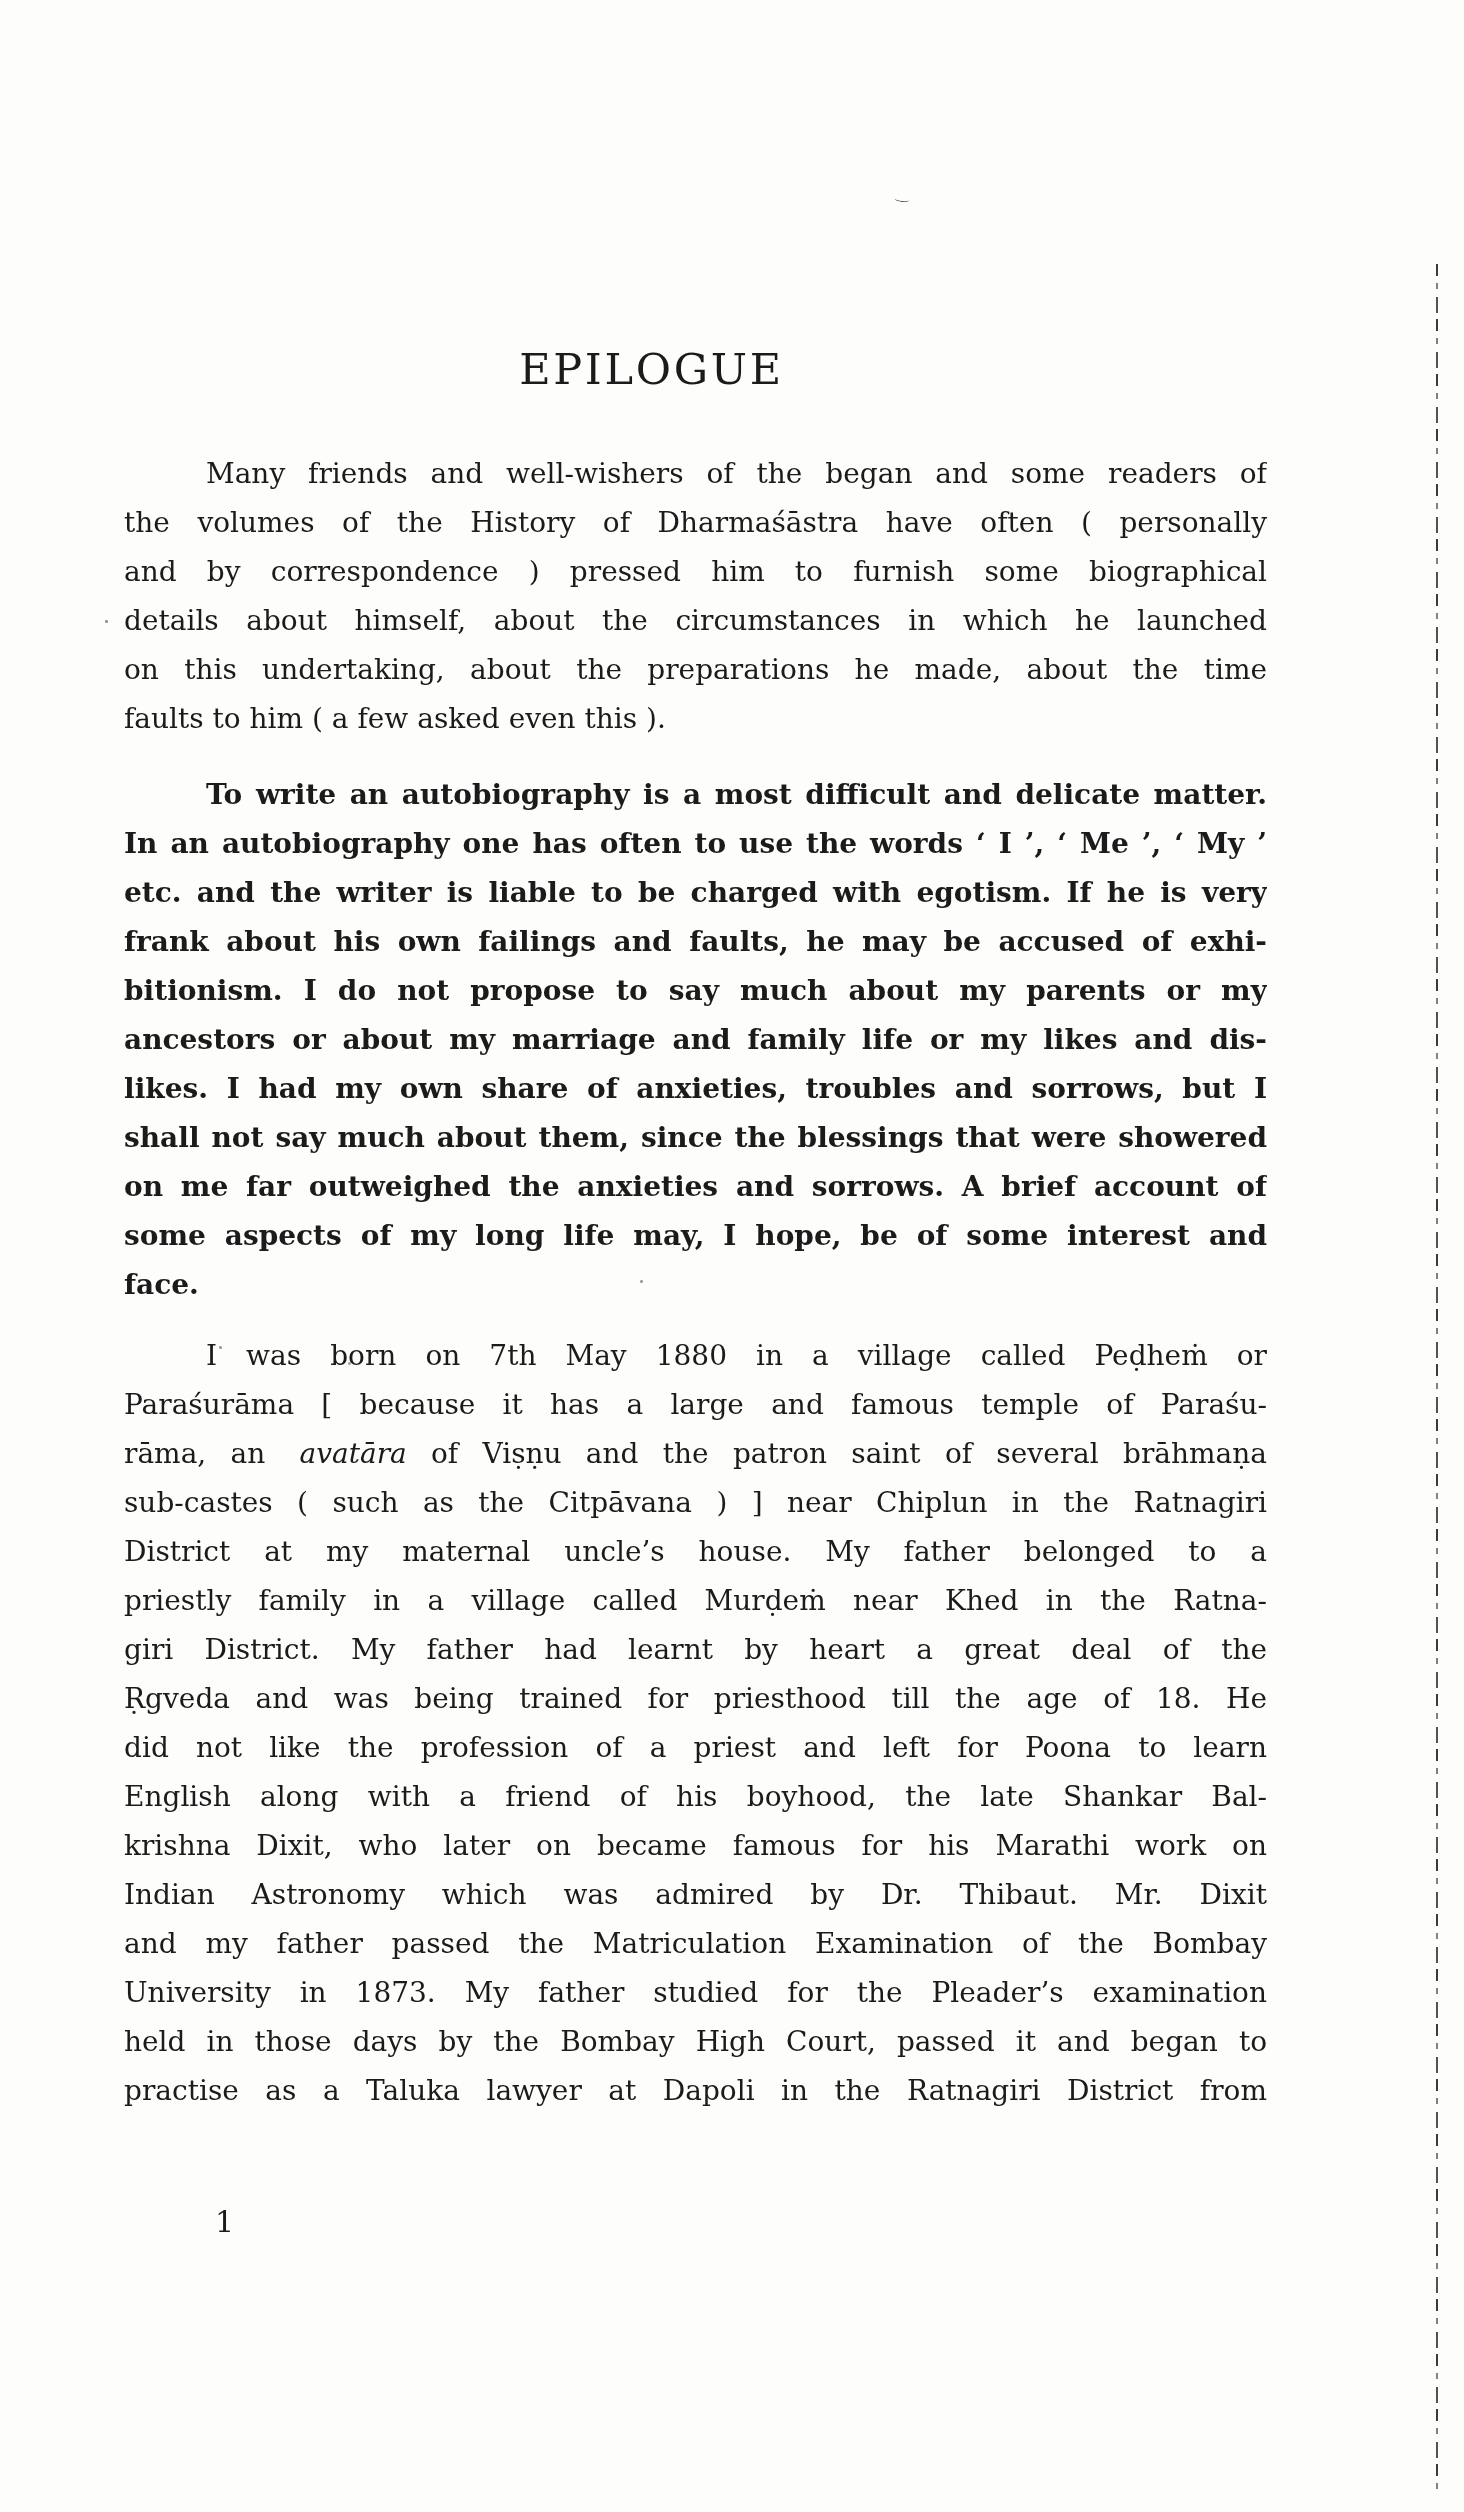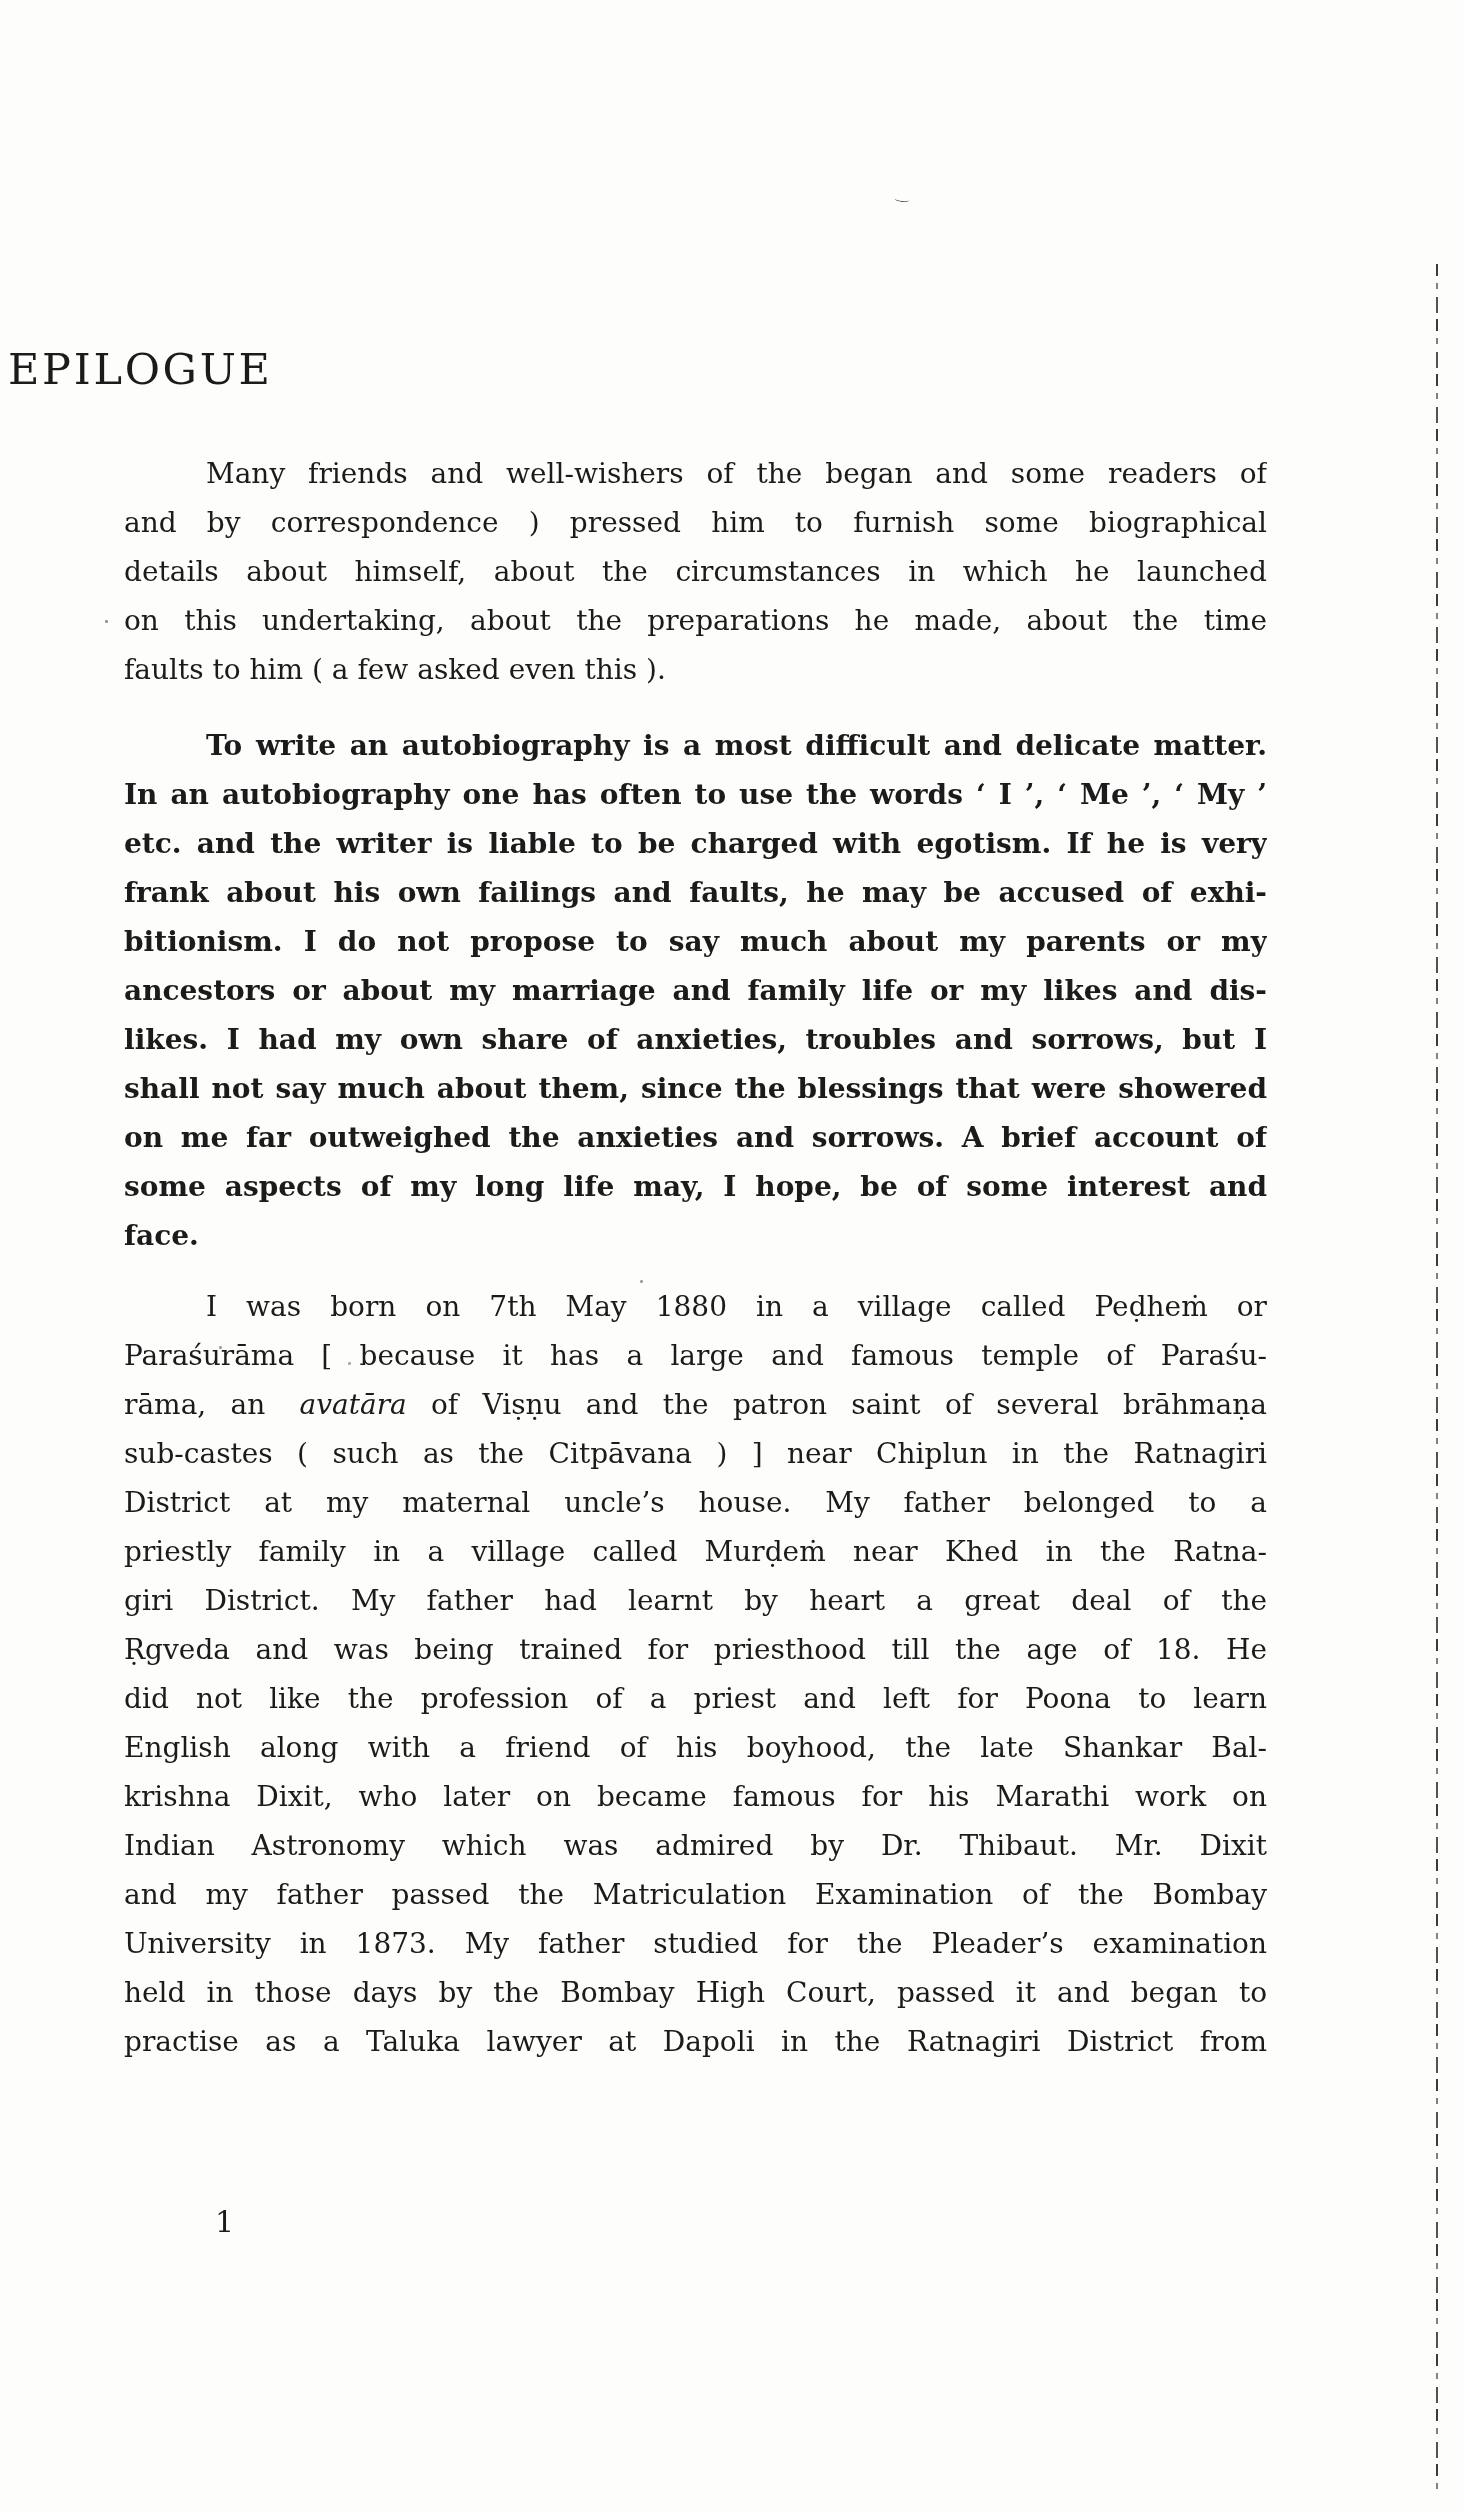--- a/index.html
+++ b/index.html
@@ -5,22 +5,22 @@
   html, body { margin:0; padding:0; background:#ffffff; }
   .page {
     position:relative;
     width:1465px; height:2512px;
     background:#fdfdfc;
     overflow:hidden;
     font-family:"DejaVu Serif", serif;
     color:#1b1b1b;
   }
   .title {
-    position:absolute; top:315px; left:8px; width:1303px;
-    text-align:left;
+    position:absolute; top:315px; left:0; width:1303px;
+    text-align:center;
     font-size:43px; letter-spacing:2.7px; font-weight:normal;
   }
   .body-text {
     position:absolute; left:124px; top:449px; width:1143px;
     font-size:28px; line-height:49px;
   }
   .para { margin:0; }
   .para.p2 { margin-top:26.6px;font-weight:bold; }
   .para.p3 { margin-top:22px; }
   .line {
@@ -57,20 +57,21 @@
 <body>
 
 <div class="page">
 
   <h1 class="title">EPILOGUE</h1>
 
   <div class="body-text">
 
     <div class="para p1">
       <div class="line indent">Many friends and well-wishers of the began and some readers of</div>
+      <div class="line">the volumes of the History of Dharmaśāstra have often ( personally</div>
       <div class="line">and by correspondence ) pressed him to furnish some biographical</div>
       <div class="line">details about himself, about the circumstances in which he launched</div>
       <div class="line">on this undertaking, about the preparations he made, about the time</div>
       <div class="line last">faults to him ( a few asked even this ).</div>
     </div>
 
     <div class="para p2">
       <div class="line indent">To write an autobiography is a most difficult and delicate matter.</div>
       <div class="line">In an autobiography one has often to use the words ‘ I ’, ‘ Me ’, ‘ My ’</div>
       <div class="line">etc. and the writer is liable to be charged with egotism.  If he is very</div>

